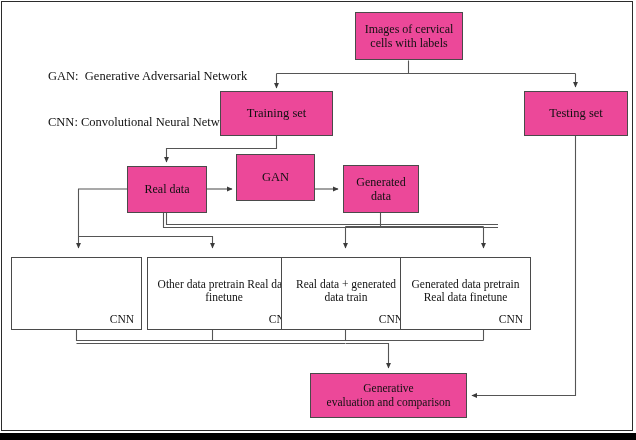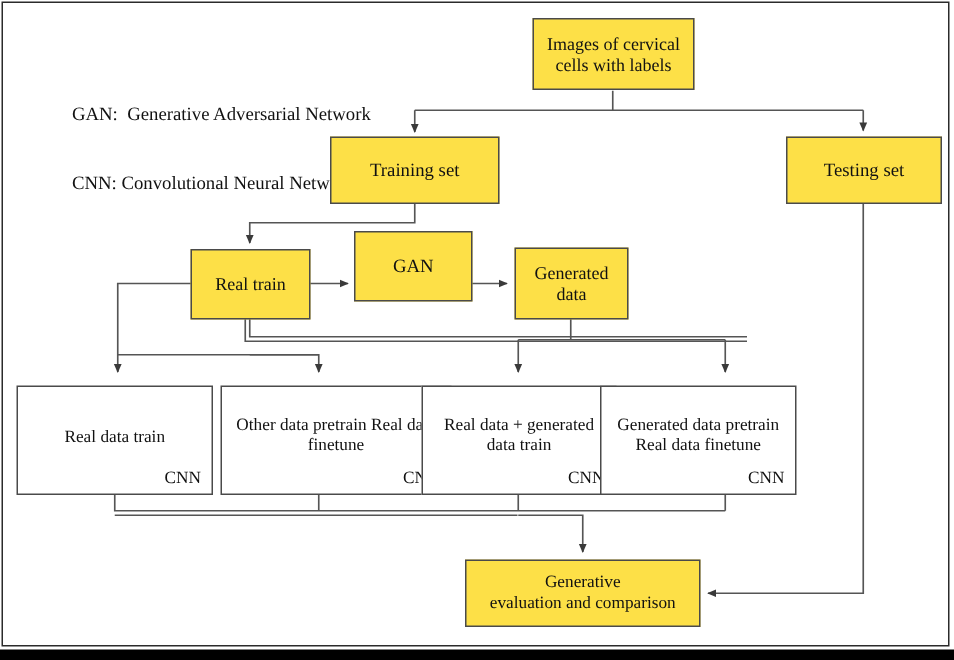--- a/index.html
+++ b/index.html
@@ -16,21 +16,21 @@
   #frame{
     position:absolute;left:1px;top:1px;width:632px;height:430px;
     border:1px solid #2b2b2b;box-sizing:border-box;background:#fff;
   }
   #bottombar{
     position:absolute;left:0;top:433px;width:636px;height:7px;background:#000;
   }
   svg{position:absolute;left:0;top:0;width:636px;height:440px;}
   .nodebox{
     position:absolute;box-sizing:border-box;
-    border:1px solid #4a4a4a;background:#fde047;
+    border:1px solid #4a4a4a;background:#ec4899;
     display:flex;align-items:center;justify-content:center;
     text-align:center;color:#111;
   }
   .nodebox .lbl{display:block;line-height:1.18;padding:0 3px;}
   .cnnbox{
     position:absolute;box-sizing:border-box;
     border:1px solid #4a4a4a;background:#ffffff;color:#111;
   }
   .cnnbox .maintext{
     position:absolute;left:0;right:0;top:50%;
@@ -113,38 +113,35 @@
 
   <div class="nodebox" style="left:220px;top:91px;width:113px;height:45px;font-size:12.5px;">
     <span class="lbl">Training set</span>
   </div>
 
   <div class="nodebox" style="left:524px;top:91px;width:104px;height:45px;font-size:12.5px;">
     <span class="lbl">Testing set</span>
   </div>
 
   <div class="nodebox" style="left:127px;top:166px;width:80px;height:47px;font-size:12px;">
-    <span class="lbl">Real train</span>
+    <span class="lbl">Real data</span>
   </div>
 
   <div class="nodebox" style="left:236px;top:154px;width:79px;height:47px;font-size:12.5px;">
     <span class="lbl">GAN</span>
   </div>
 
   <div class="nodebox" style="left:343px;top:165px;width:76px;height:48px;font-size:12px;">
     <span>
       <span class="lbl">Generated</span>
       <span class="lbl">data</span>
     </span>
   </div>
 
   <div class="cnnbox" style="left:11px;top:257px;width:131px;height:73px;font-size:11.5px;">
-    <div class="maintext">
-      <span class="lbl">Real data train</span>
-    </div>
     <div class="cnntag">CNN</div>
   </div>
 
   <div class="cnnbox" style="left:147px;top:257px;width:154px;height:73px;font-size:11.5px;">
     <div class="maintext">
       <span class="lbl">Other data pretrain</span>
       <span class="lbl">Real data finetune</span>
     </div>
     <div class="cnntag">CNN</div>
   </div>

